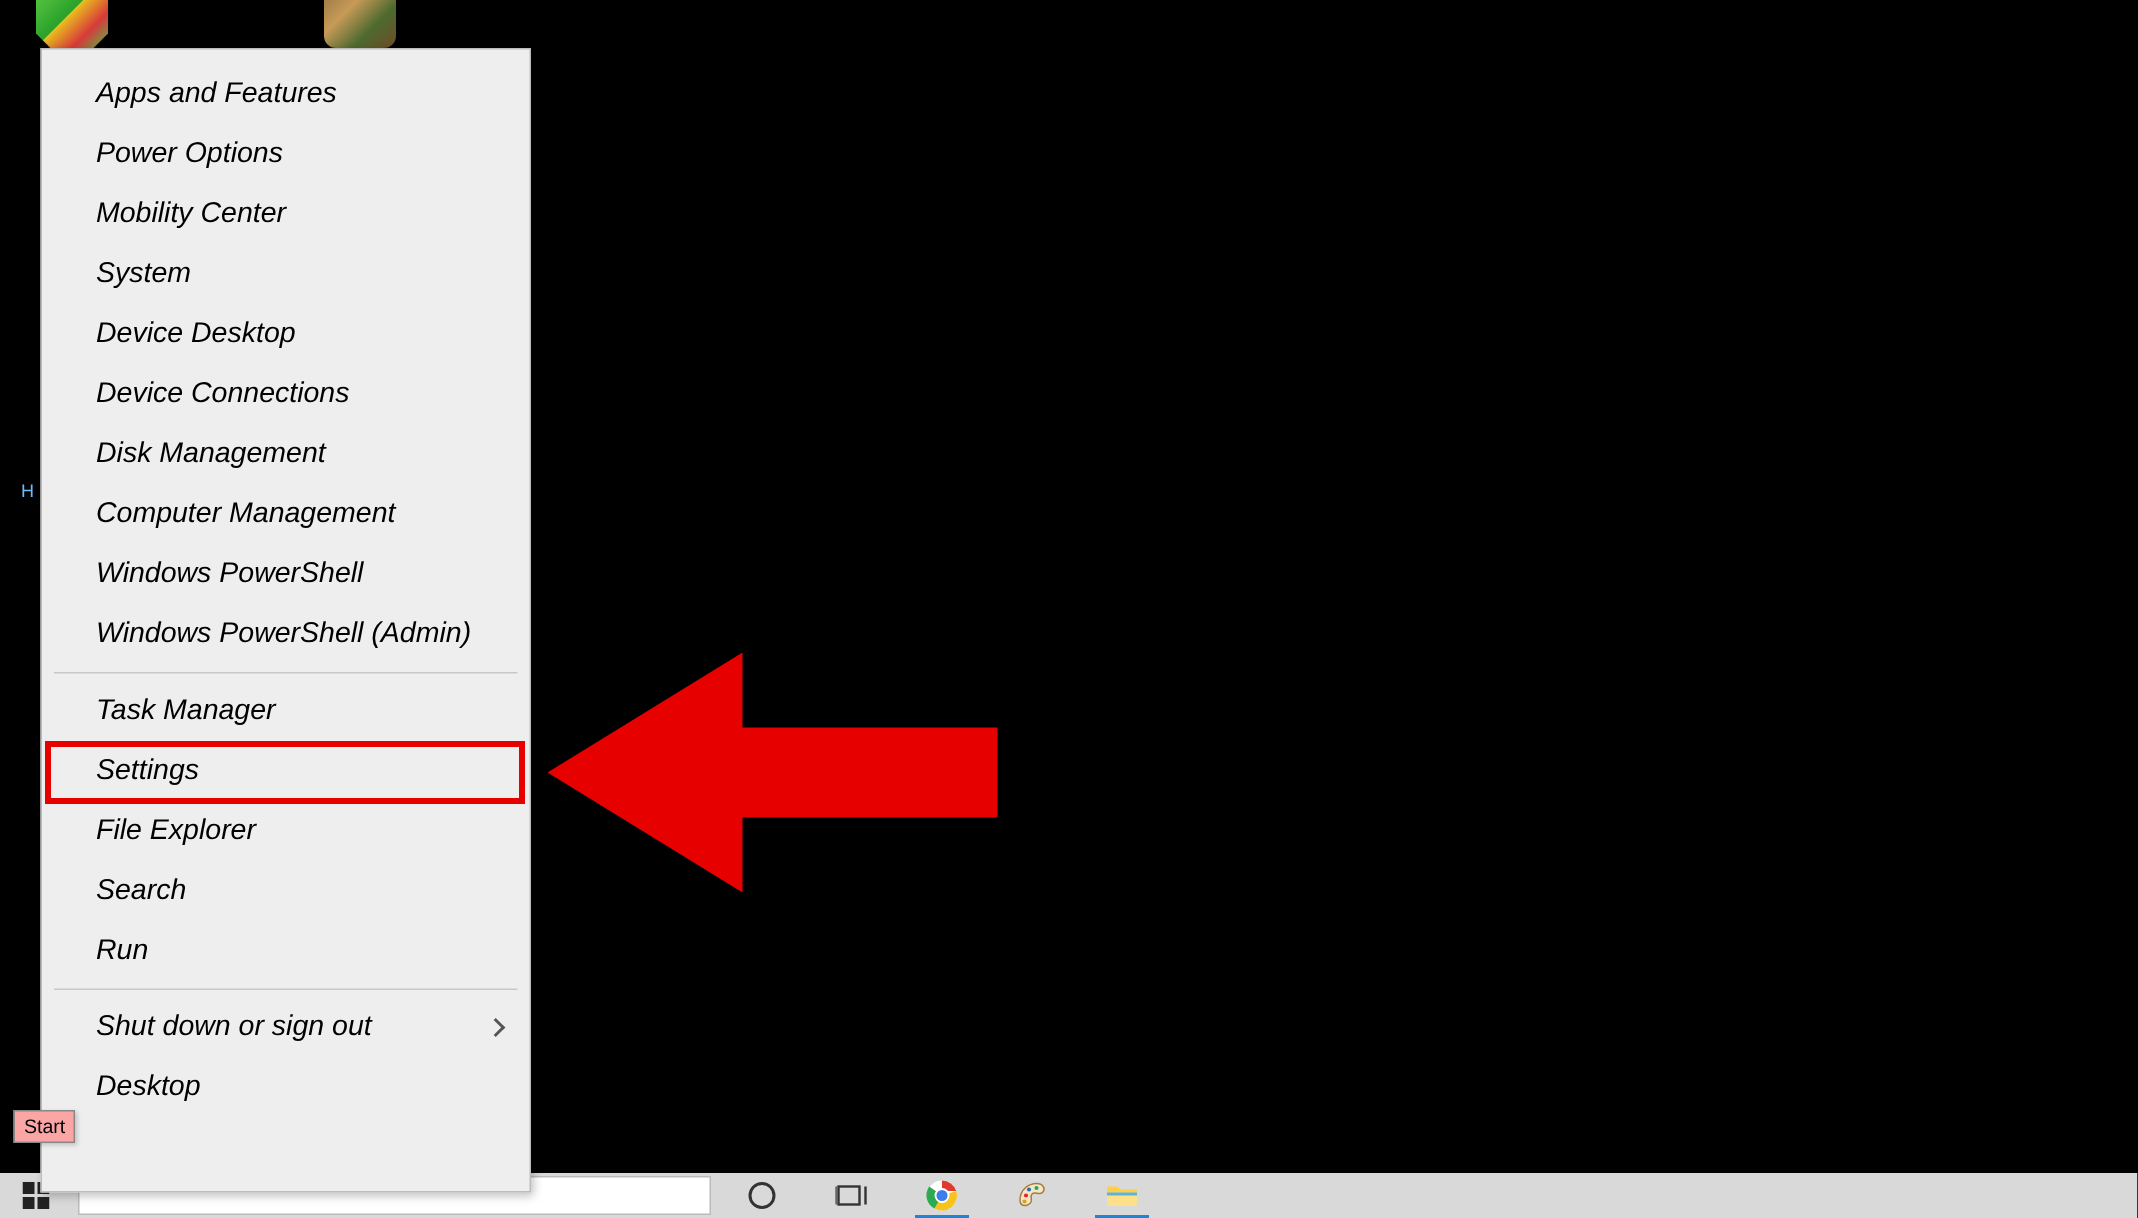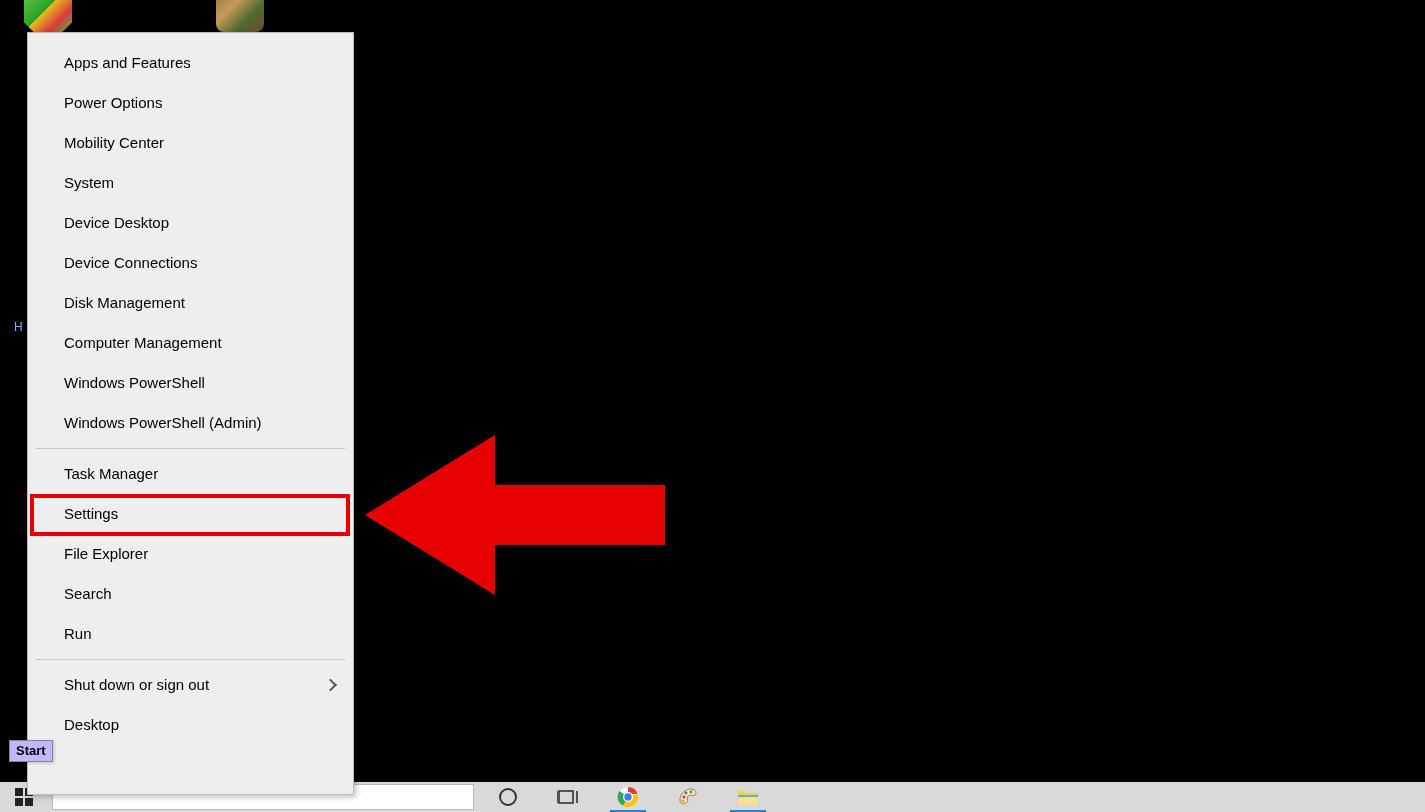--- a/index.html
+++ b/index.html
@@ -58,27 +58,28 @@
     background: #eeeeee;
     border: 1px solid #bcbcbc;
     box-shadow: 2px 2px 6px rgba(0,0,0,.25);
     padding: 10px 0 6px 0;
     box-sizing: border-box;
     display: flex;
     flex-direction: column;
     z-index: 50;
   }
   .winx-item {
-    font-size: 15px;
+    font-size: 19px;
     color: #000;
     padding: 10px 18px 10px 36px;
     line-height: 20px;
     user-select: none;
     cursor: default;
     position: relative;
+    font-style: italic;
   }
   .winx-sep {
     height: 0;
     border-top: 1px solid #c8c8c8;
     margin: 5px 8px;
   }
   .winx-item.has-sub::after {
     content: "";
     position: absolute;
     right: 18px;
@@ -124,28 +125,27 @@
     content:"";
     position:absolute;
     left:12px; right:12px; bottom:0;
     height:2px;
     background:#1a86d8;
   }
   .start-tooltip {
     position: absolute;
     left: 9px;
     bottom: 50px;
-    background: #c4b5fd;
+    background: #fca5a5;
     border: 1px solid #888;
     font-size: 13px;
     padding: 2px 6px 3px 6px;
     color: #000;
     z-index: 70;
     box-shadow: 1px 1px 3px rgba(0,0,0,.2);
-    font-weight: bold;
   }
   .searchbox {
     flex: 0 0 420px;
     background:#fff;
     border:1px solid #bbb;
     margin:2px 4px;
   }
   svg { display:block; }
 </style>
 </head>

